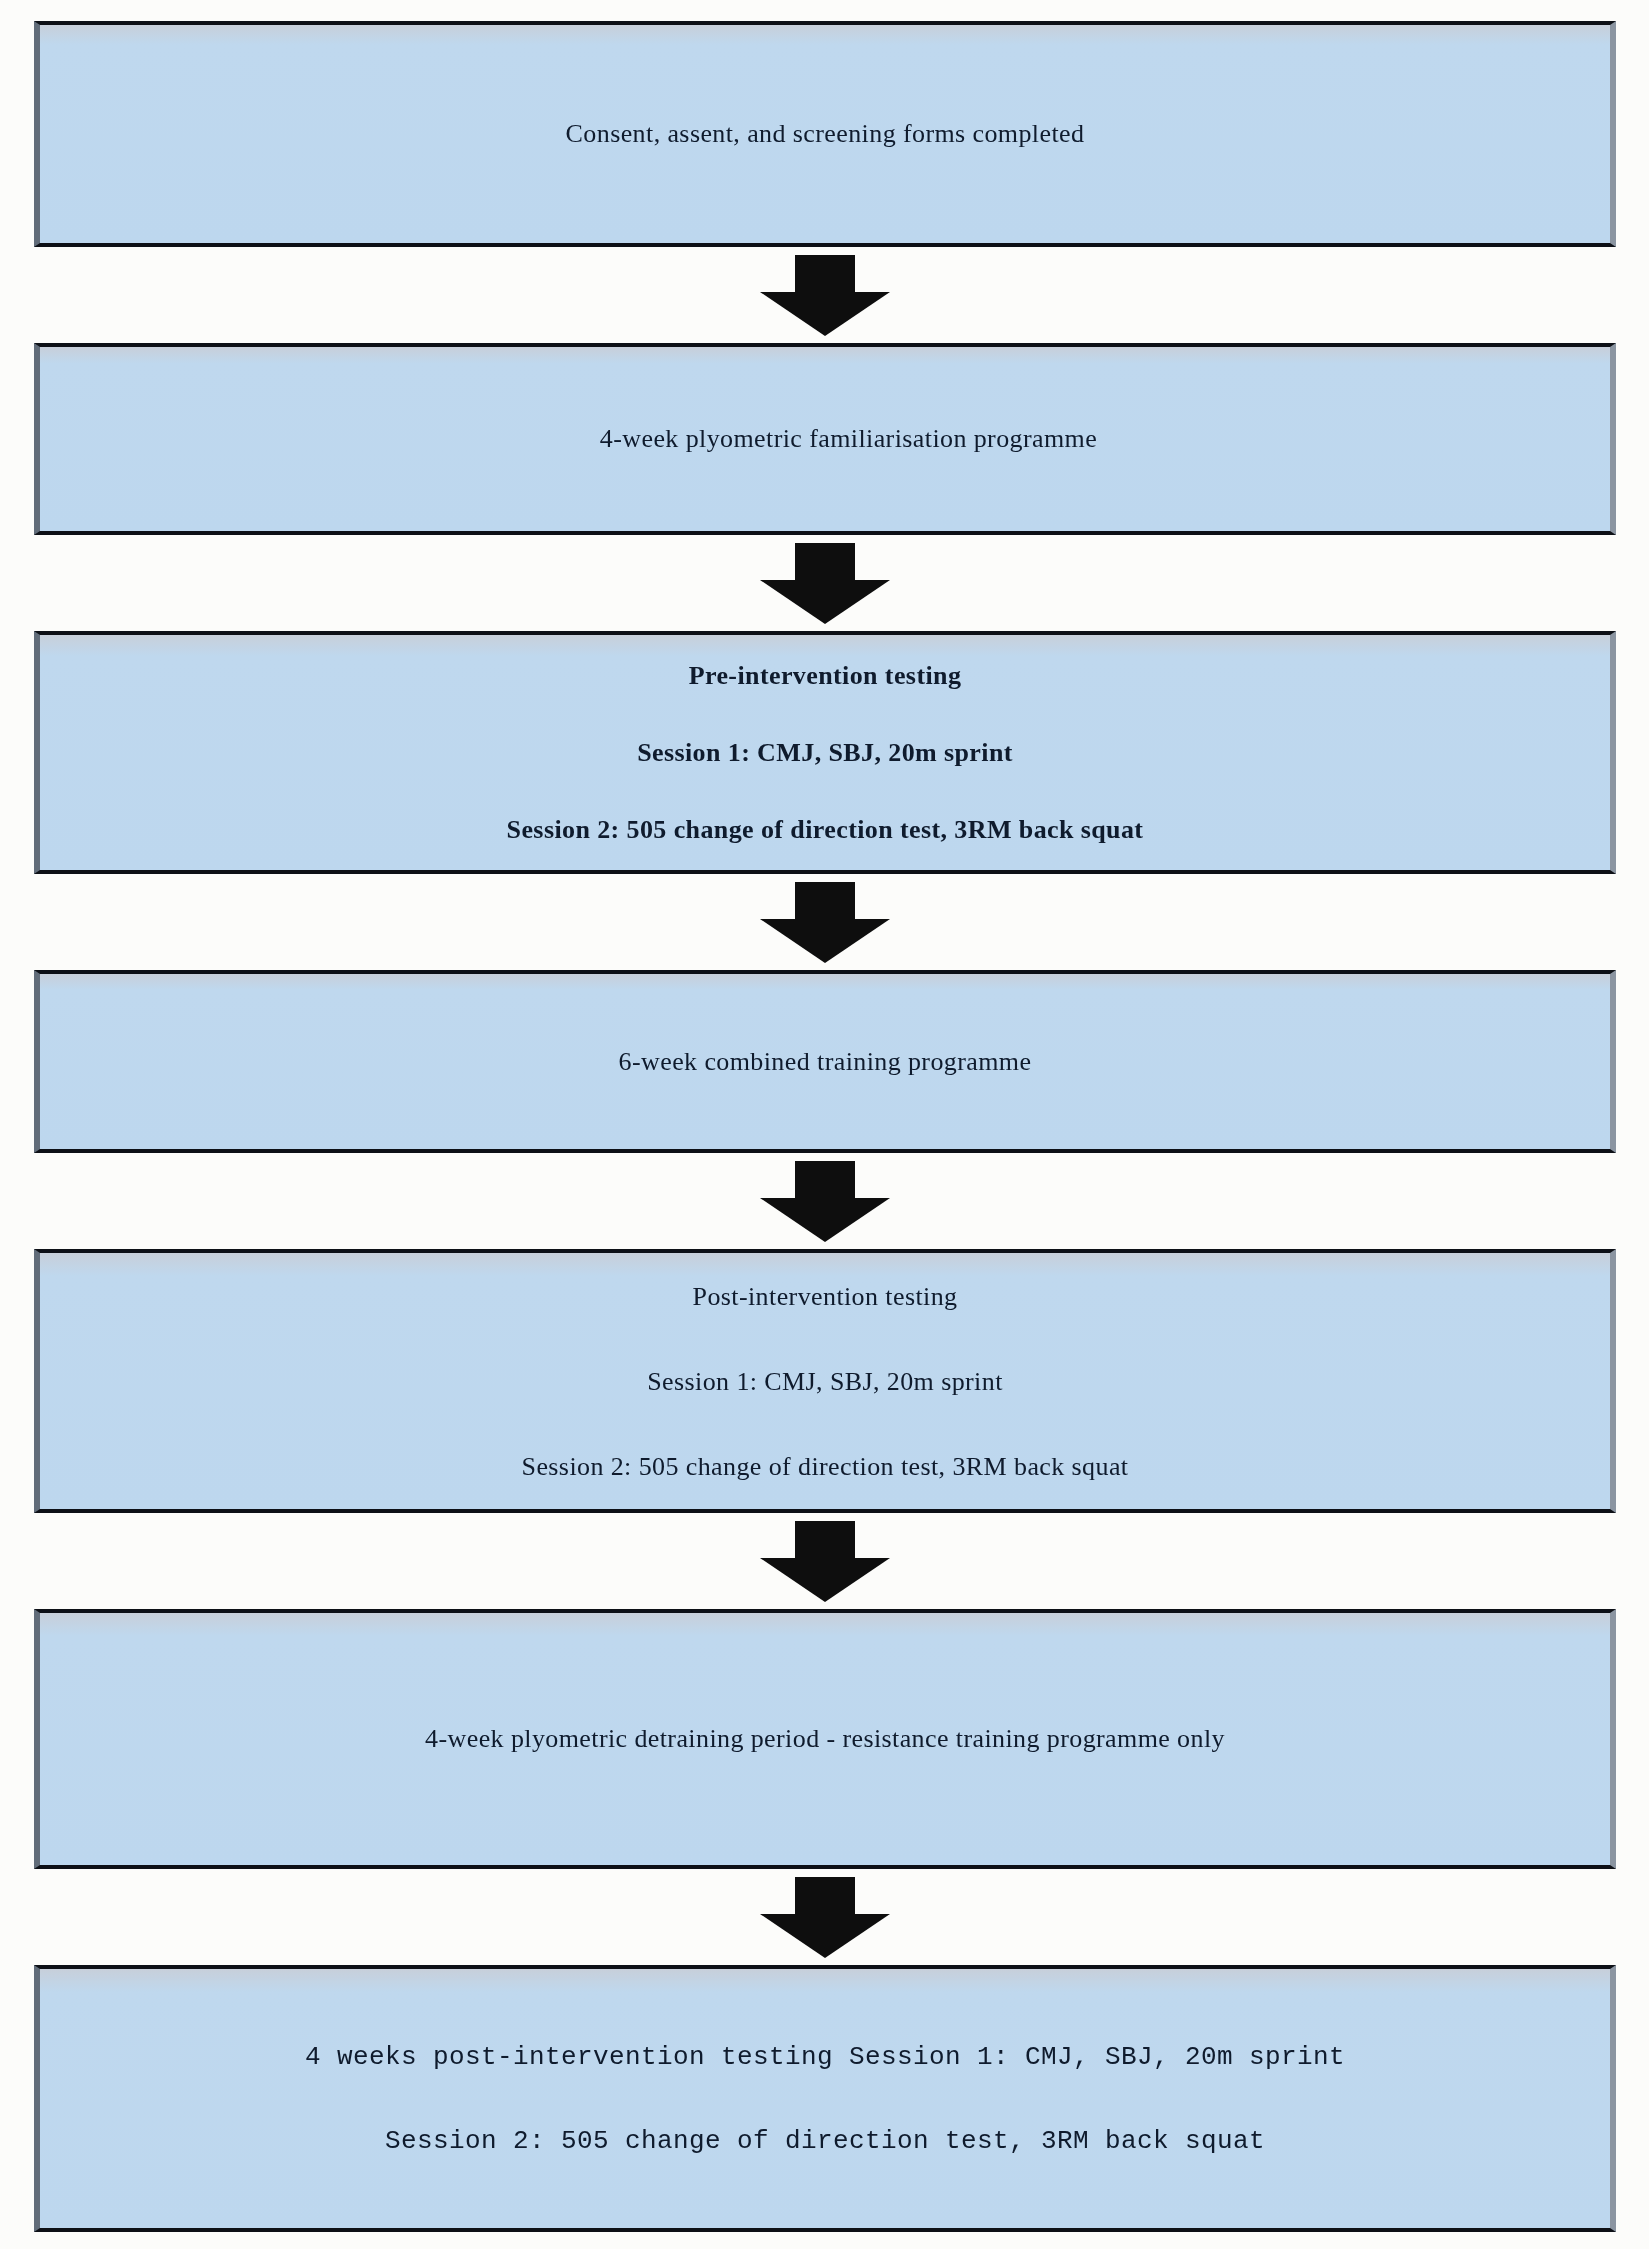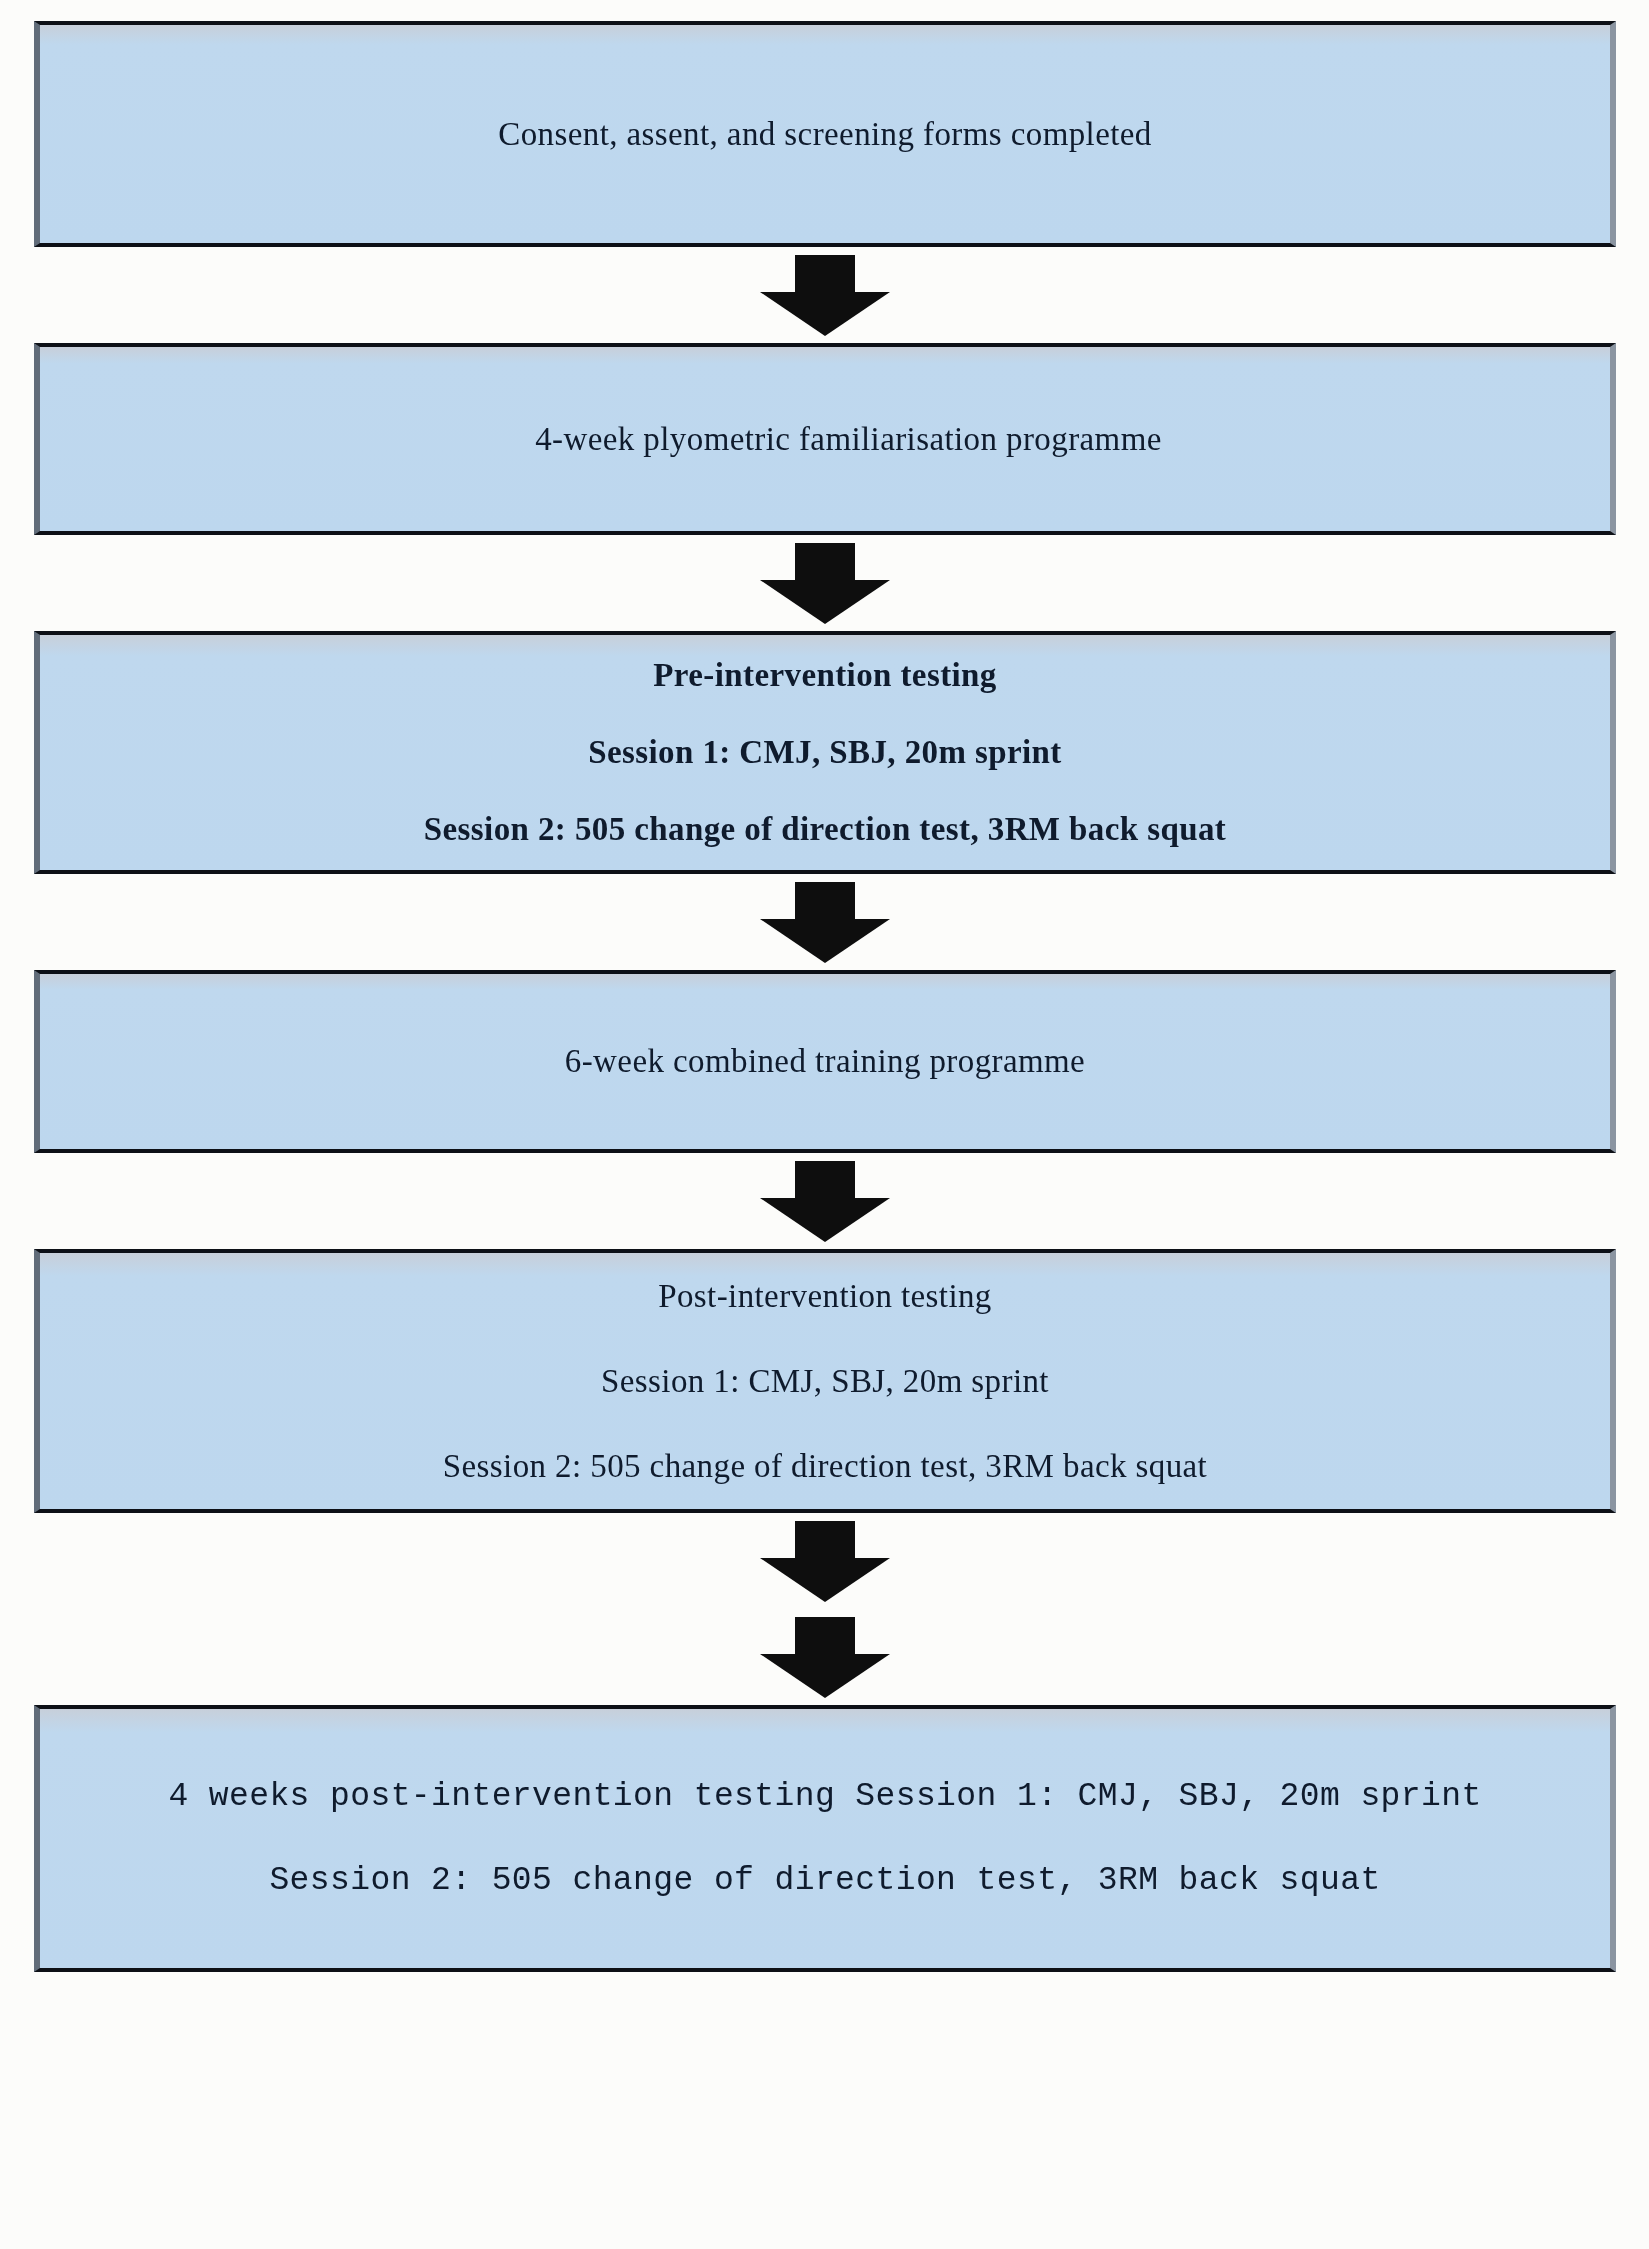--- a/index.html
+++ b/index.html
@@ -25,21 +25,21 @@
     border-bottom: 4.2px solid #0d1016;
     border-left: 6.3px solid #616c79;
     border-right: 6.3px solid #8b95a1;
     background: linear-gradient(180deg, #c7cfda 0%, #bfd8ee 9%, #bdd7ee 100%);
     display: flex;
     flex-direction: column;
     align-items: center;
     justify-content: center;
     text-align: left;
     color: #0f1b2d;
-    font-size: 33px;
+    font-size: 26px;
     letter-spacing: 0.4px;
   }
   .flow-box .line {
     display: block;
     padding: 0 28px;
   }
   .h322 { height: 226px; }
   .h273 { height: 192px; padding-left: 47px; }
   .h346 { height: 243px; line-height: 77px; font-weight: bold; }
   .h256 { height: 183px; }
@@ -113,20 +113,23 @@
     <span class="line">Post-intervention testing</span>
     <span class="line">Session 1: CMJ, SBJ, 20m sprint</span>
     <span class="line">Session 2: 505 change of direction test, 3RM back squat</span>
   </div>
 
   <div class="arrow-wrap">
     <div class="arrow-stem"></div>
     <div class="arrow-head"></div>
   </div>
 
+  <div class="flow-box h370">
+    <span class="line">4-week plyometric detraining period - resistance training programme only</span>
+  </div>
 
   <div class="arrow-wrap">
     <div class="arrow-stem"></div>
     <div class="arrow-head"></div>
   </div>
 
   <div class="flow-box h380">
     <span class="line">4 weeks post-intervention testing Session 1: CMJ, SBJ, 20m sprint</span>
     <span class="line">Session 2: 505 change of direction test, 3RM back squat</span>
   </div>

